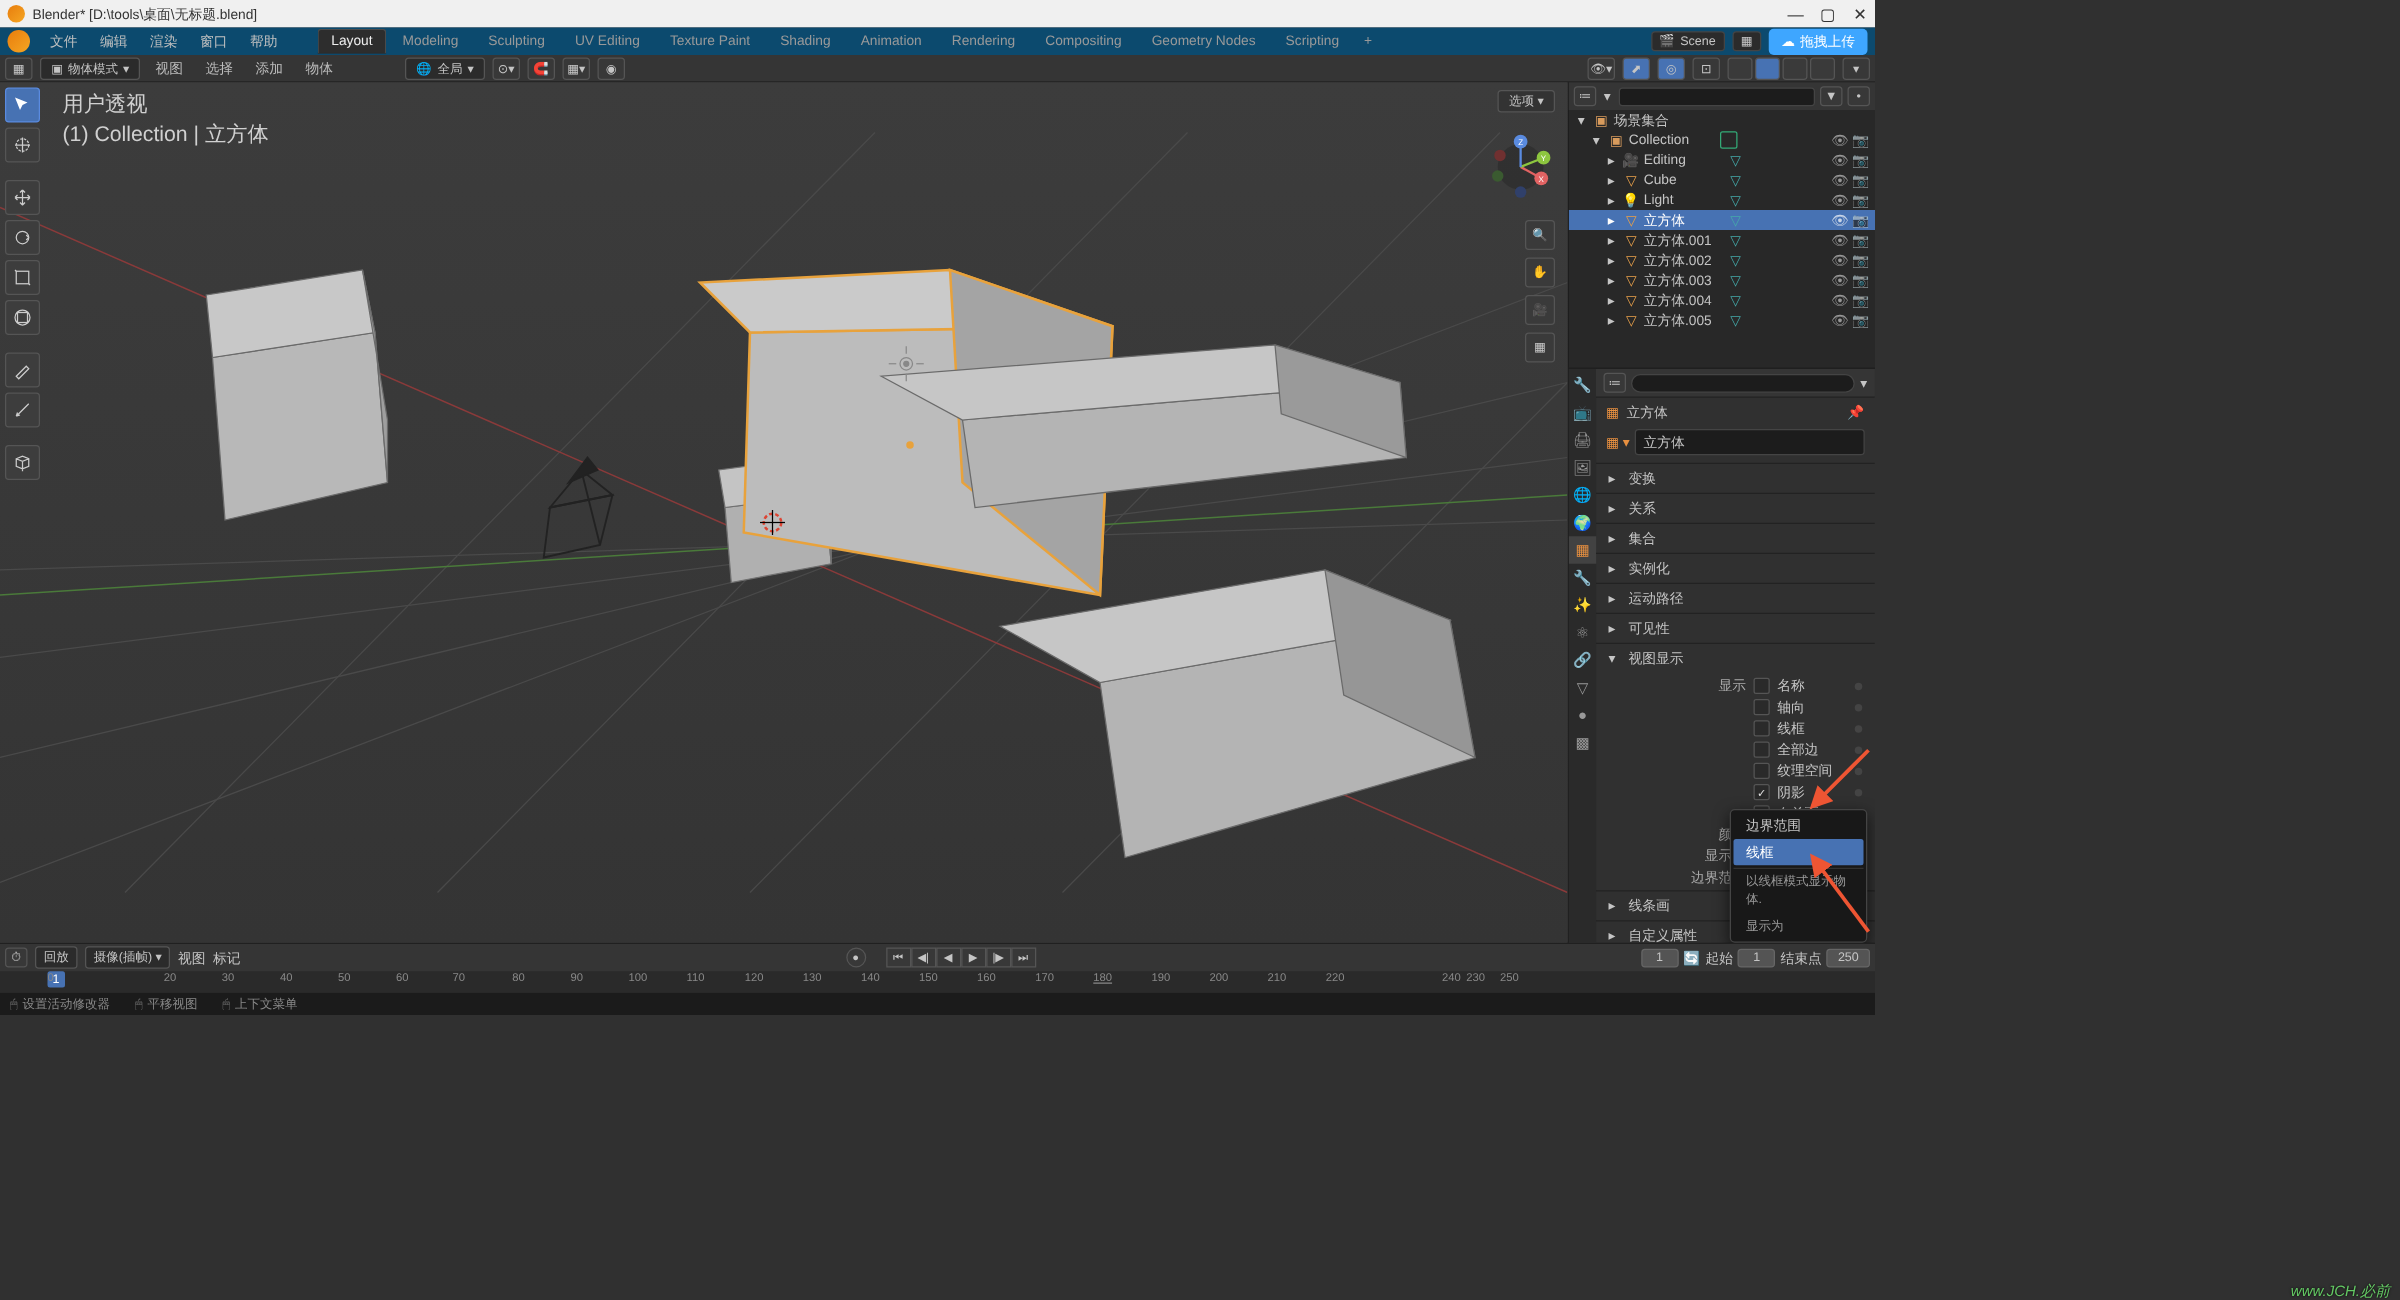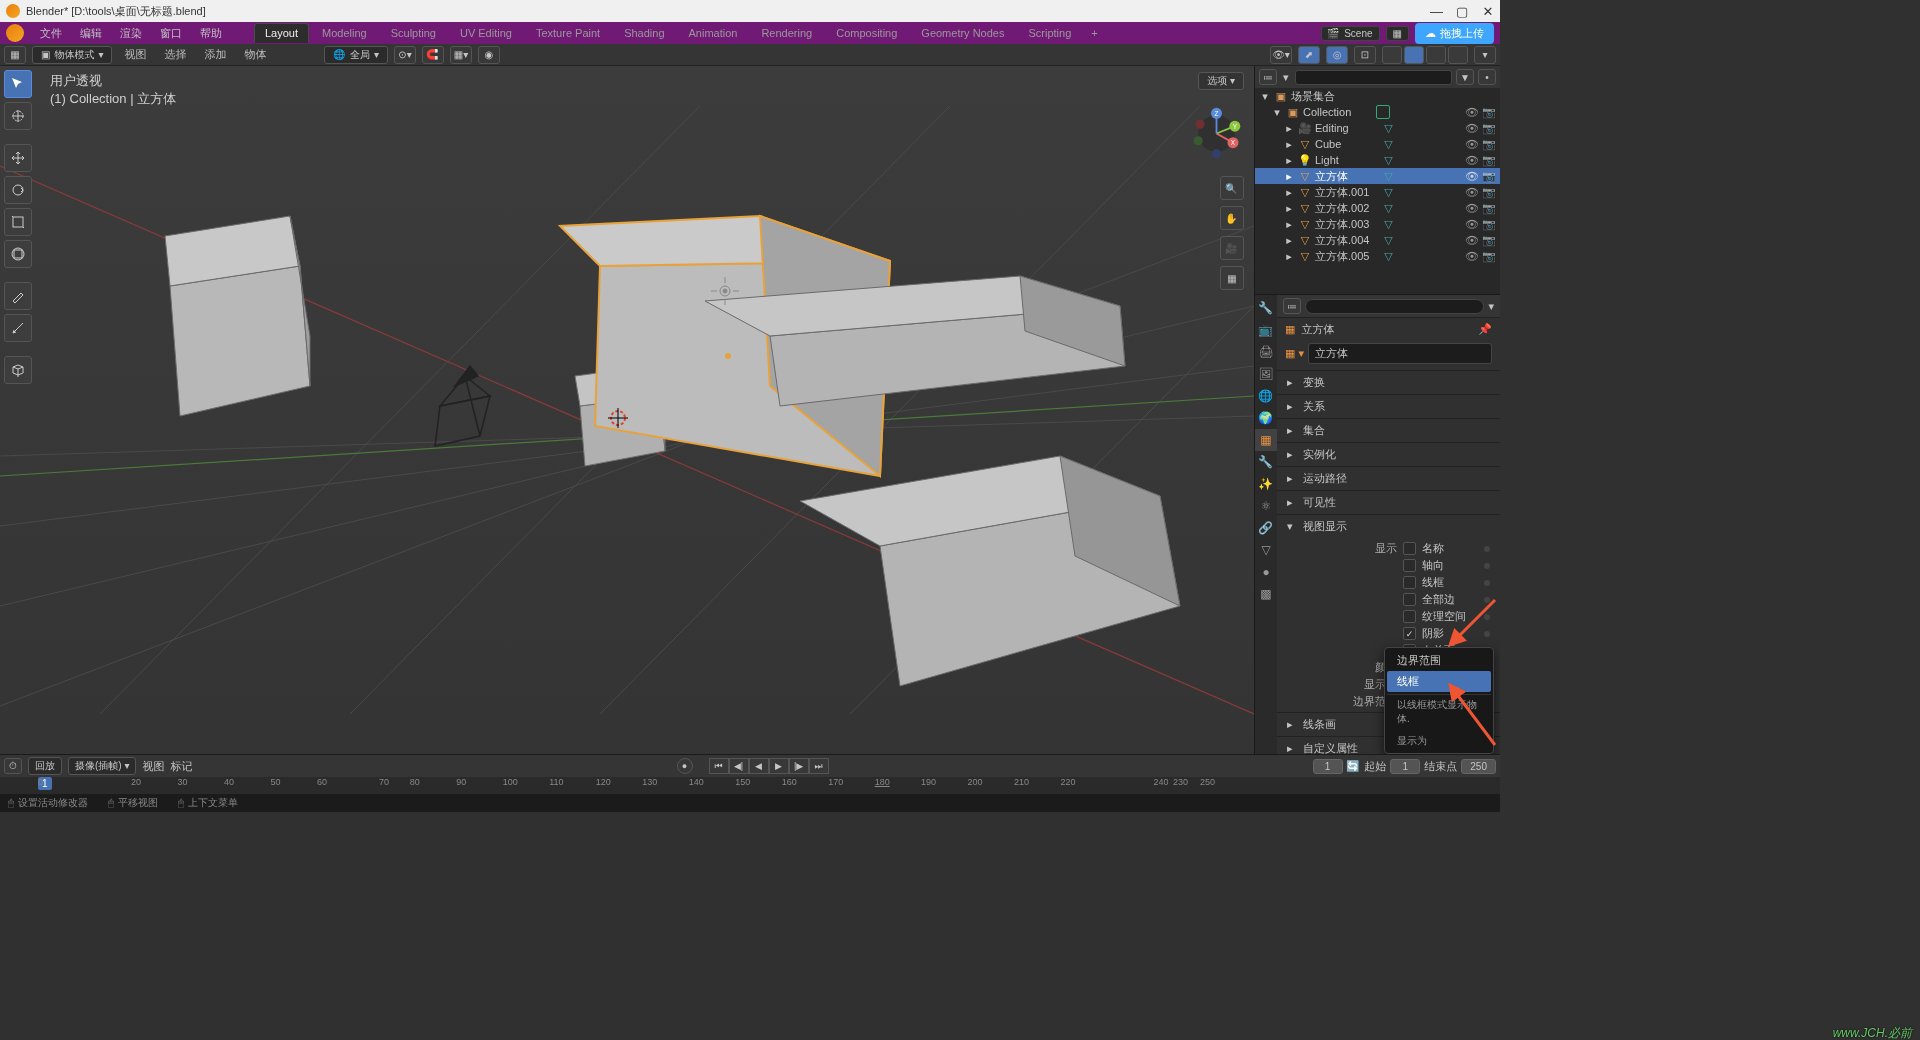--- a/index.html
+++ b/index.html
@@ -6,21 +6,21 @@
 body { background: #303030; color: #c5c5c5; font-size: 11px; overflow: hidden; width: 1500px; height: 812px; }
 
 
 .titlebar { background: #f0f0f0; color: #333; height: 22px; display: flex; align-items: center; padding: 0 6px; justify-content: space-between; }
 .titlebar .left { display: flex; align-items: center; gap: 6px; }
 .titlebar .logo { width: 14px; height: 14px; background: linear-gradient(135deg, #e87d0d, #f5a623); border-radius: 50%; }
 .titlebar .ctrls { display: flex; gap: 14px; font-size: 13px; }
 .ctrl { width: 12px; text-align: center; cursor: default; }
 
 
-.topmenu { background: #701a75; height: 22px; display: flex; align-items: center; padding: 0 6px; gap: 2px; }
+.topmenu { background: #0c4a6e; height: 22px; display: flex; align-items: center; padding: 0 6px; gap: 2px; }
 .topmenu .blender-icon { width: 18px; height: 18px; background: linear-gradient(135deg, #e87d0d, #f5a623); border-radius: 50%; margin-right: 6px; }
 .topmenu .mi { padding: 3px 8px; color: #c0c0c0; }
 .wstab { padding: 3px 10px; color: #999; border: 1px solid transparent; }
 .wstab.active { background: #2d2d2d; color: #eee; border: 1px solid #4a4a4a; border-bottom-color: #2d2d2d; border-radius: 3px 3px 0 0; }
 .wstab.plus { padding: 3px 6px; }
 
 
 .topright { margin-left: auto; display: flex; align-items: center; gap: 6px; }
 .dd { background: #2b2b2b; border: 1px solid #444; border-radius: 3px; padding: 1px 6px; display: flex; align-items: center; gap: 4px; font-size: 10px; }
 .upload-btn { background: #3ea6ff; color: #fff; padding: 3px 10px; border-radius: 4px; display:flex; align-items:center; gap:4px; font-size:11px;}
@@ -40,21 +40,21 @@
 .viewport-wrap { flex: 1; position: relative; background: #393939; display:flex; flex-direction:column; }
 .viewport { flex:1; position: relative; background: linear-gradient(#3c3c3c, #343434); overflow:hidden; }
 
 
 .vtoolbar { position: absolute; left: 4px; top: 4px; width: 28px; display: flex; flex-direction: column; gap: 4px; }
 .vtool { width: 28px; height: 28px; background: #3d3d3d; border: 1px solid #555; border-radius: 3px; display:flex; align-items:center; justify-content:center; color:#ccc; }
 .vtool.active { background: #4772b3; border-color:#5a8be0; }
 .vtool svg { width: 16px; height: 16px; }
 
 
-.vlabel { position: absolute; left: 50px; top: 6px; color: #d0d0d0; font-size: 13px; line-height:1.4; }
+.vlabel { position: absolute; left: 50px; top: 6px; color: #d0d0d0; font-size: 17px; line-height:1.4; }
 
 
 .vgizmo { position: absolute; right: 10px; top: 40px; width: 55px; height: 55px; }
 .vp-side { position:absolute; right:10px; top:110px; display:flex; flex-direction:column; gap:6px; }
 .vp-side .icon-btn { width:24px; height:24px; background:#3a3a3a; }
 
 .opt-btn { position:absolute; right:10px; top:6px; background:#333; border:1px solid #555; border-radius:3px; padding:1px 8px; font-size:10px; }
 
 
 .right-panel { width: 246px; background: #282828; display: flex; flex-direction: column; border-left: 1px solid #1a1a1a; }
@@ -666,21 +666,21 @@
   <div class="timeline">
     <div class="frame-ind">1</div>
     <div id="tl-ticks">
         <span class="tick" style="left: 38px;">0</span>
         <span class="tick" style="left: 84.48px; margin-top: 46px;">10</span>
         <span class="tick" style="left: 130.96px;">20</span>
         <span class="tick" style="left: 177.44px;">30</span>
         <span class="tick" style="left: 223.92px;">40</span>
         <span class="tick" style="left: 270.4px;">50</span>
         <span class="tick" style="left: 316.88px;">60</span>
-        <span class="tick" style="left: 379px;">70</span>
+        <span class="tick" style="left: 362px;">70</span>
         <span class="tick" style="left: 409.84px;">80</span>
         <span class="tick" style="left: 456.32px;">90</span>
         <span class="tick" style="left: 502.8px;">100</span>
         <span class="tick" style="left: 549.28px;">110</span>
         <span class="tick" style="left: 595.76px;">120</span>
         <span class="tick" style="left: 642.24px;">130</span>
         <span class="tick" style="left: 688.72px;">140</span>
         <span class="tick" style="left: 735.2px;">150</span>
         <span class="tick" style="left: 781.68px;">160</span>
         <span class="tick" style="left: 828.16px;">170</span>

